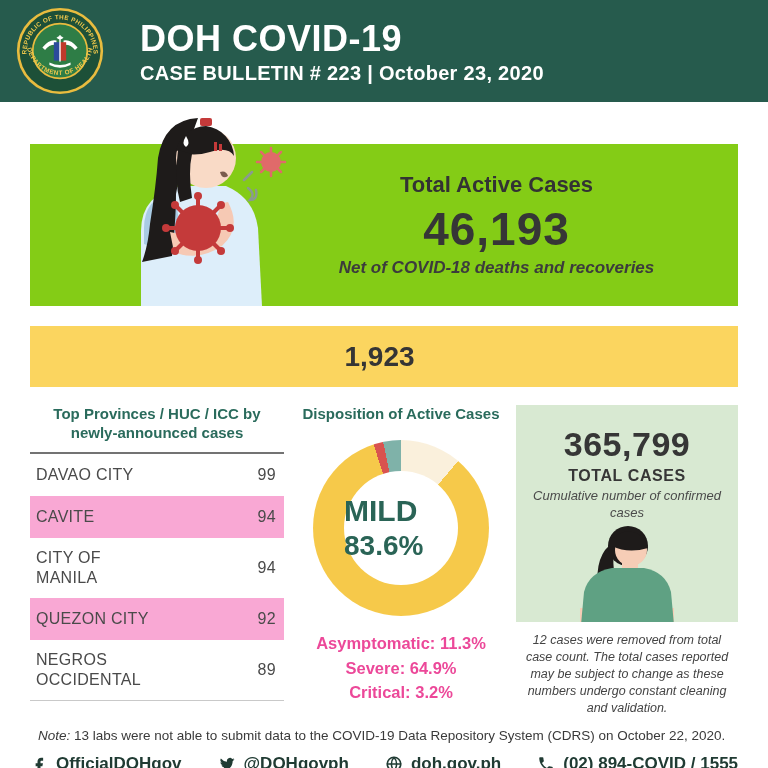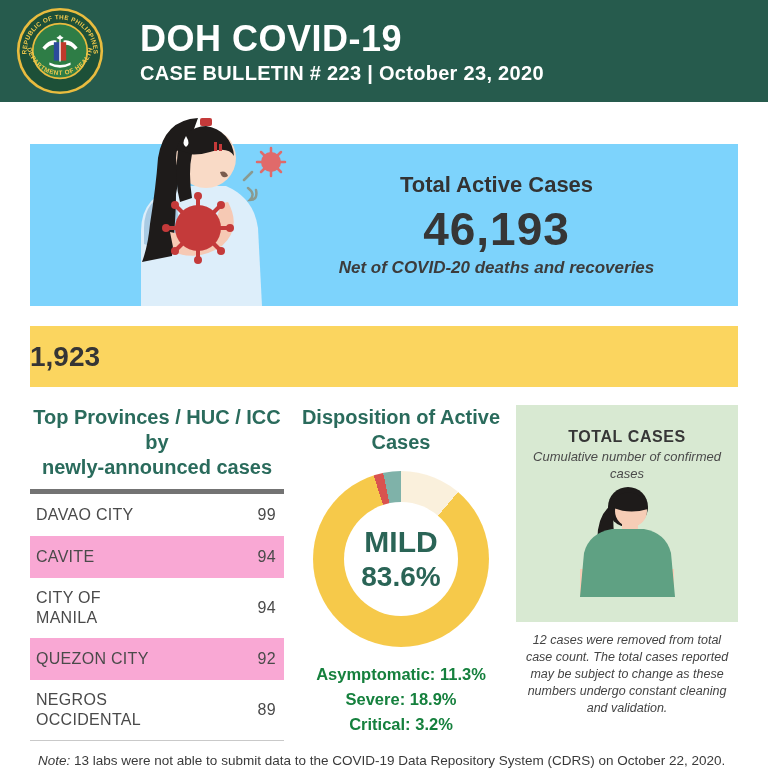--- a/index.html
+++ b/index.html
@@ -9,50 +9,50 @@
     background:#ffffff; color:#3a3a3a; overflow:hidden; position:relative;
   }
   
   .header { height:102px; background:#265b4d; display:flex; align-items:center; padding-left:16px; }
   .logo { width:88px; height:88px; flex:0 0 auto; }
   .header-text { margin-left:36px; color:#fff; }
   .header-title { font-size:36px; font-weight:bold; letter-spacing:.5px; }
   .header-sub { font-size:20px; font-weight:bold; margin-top:2px; letter-spacing:.3px; }
   
   .hero { position:relative; margin-top:42px; }
-  .hero-box { margin:0 30px; height:162px; background:#7dd3fc; display:flex; flex-direction:column;
+  .hero-box { margin:0 30px; height:162px; background:#84cc16; display:flex; flex-direction:column;
               justify-content:center; text-align:center; padding-left:225px; }
   .hero-label { font-size:22px; font-weight:bold; color:#333; }
   .hero-value { font-size:46px; font-weight:bold; color:#363636; margin:4px 8px 2px; letter-spacing:1px; }
   .hero-note { font-size:17px; font-weight:bold; font-style:italic; color:#3c3c3c; }
   .woman { position:absolute; left:86px; bottom:0; width:215px; height:200px; }
   
   .banner { margin:20px 30px 0; height:61px; background:#fbd55f; display:flex; align-items:center;
-            justify-content:space-between; font-size:28px; color:#353535; }
+            justify-content:center; font-size:28px; color:#353535; }
   .banner b { margin-right:9px; }
   
   .cols { display:flex; margin:18px 30px 0; }
   .col-left { width:262px; padding-right:8px; }
   .col-mid { width:218px; padding:0 4px; }
   .col-right { flex:1; padding-left:6px; }
-  .teal-title { color:#2a6b5c; font-weight:bold; font-size:20px; text-align:center; line-height:1.25; }
-  
-  .tbl { margin-top:9px; border-top:5px solid #737373; border-bottom:1px solid #c9c9c9; }
+  .teal-title { color:#2a6b5c; font-weight:bold; font-size:15px; text-align:center; line-height:1.25; }
+  
+  .tbl { margin-top:9px; border-top:2px solid #737373; border-bottom:1px solid #c9c9c9; }
   .trow { display:flex; justify-content:space-between; align-items:center; padding:10px 8px 10px 6px;
           font-size:16px; color:#4a4a4a; letter-spacing:.3px; min-height:42px; }
   .trow .pname { max-width:150px; line-height:1.25; }
   .row-green { background:#f9a8d4; }
   
   .donut { width:176px; height:176px; border-radius:50%; margin:16px auto 0; position:relative;
            background:#f6c94a; }
   .donut-hole { position:absolute; inset:31px; border-radius:50%; background:#fff; display:flex;
-                flex-direction:column; align-items:center; justify-content:center; }
+                flex-direction:column; justify-content:center; }
   .donut-hole .c1 { font-size:30px; font-weight:bold; color:#2a6456; }
   .donut-hole .c2 { font-size:28px; font-weight:bold; color:#2a6456; margin-top:2px; }
-  .stats { margin-top:15px; text-align:center; font-weight:bold; font-size:16.5px; color:#15803d; line-height:1.5; }
+  .stats { margin-top:15px; text-align:center; font-weight:bold; font-size:16.5px; color:#ec4899; line-height:1.5; }
   
   .total-box { background:#d8e9d2; text-align:center; padding:20px 8px 0; height:217px; overflow:hidden; }
   .total-value { font-size:34px; font-weight:bold; color:#363636; letter-spacing:.5px; }
   .total-label { font-size:16px; font-weight:bold; color:#363636; letter-spacing:.6px; margin-top:3px;text-align:center; }
   .total-sub { font-size:13px; font-style:italic; color:#4a4a4a; line-height:1.3; margin:3px auto 0; max-width:190px; }
   .person { display:block; margin:2px auto 0; width:152px; height:112px; }
   .total-note { margin-top:10px; font-size:12.5px; font-style:italic; text-align:center; color:#444;
                 line-height:1.35; padding:0 2px; }
   
   .footnote { margin:12px 30px 0 38px; font-size:13.5px; color:#3a3a3a; }
@@ -92,21 +92,21 @@
   <div class="header-text">
     <div class="header-title">DOH COVID-19</div>
     <div class="header-sub">CASE BULLETIN # 223 | October 23, 2020</div>
   </div>
 </div>
 
 <div class="hero">
   <div class="hero-box">
     <div class="hero-label">Total Active Cases</div>
     <div class="hero-value">46,193</div>
-    <div class="hero-note">Net of COVID-20 deaths and recoveries</div>
+    <div class="hero-note">Net of COVID-18 deaths and recoveries</div>
   </div>
   <svg class="woman" viewBox="0 0 215 200">
 
     <path d="M55 200 L55 125 Q55 88 95 80 L140 80 Q168 92 172 122 L176 200 Z" fill="#ddeefa"></path>
 
     <path d="M58 122 Q58 92 88 85 L96 132 Q70 145 58 138 Z" fill="#a9cbe4"></path>
 
     <path d="M112 12 Q78 14 72 52 Q70 80 64 118 Q62 140 56 156 L86 150 Q90 112 90 88 L96 56 Z" fill="#1e1b1a"></path>
 
     <circle cx="120" cy="52" r="30" fill="#f9dac6"></circle>
@@ -193,27 +193,28 @@
   <div class="col-mid">
     <div class="teal-title">Disposition of Active Cases</div>
     <div class="donut" style="background: conic-gradient(from -18.2deg, rgb(217, 83, 79) 0deg, rgb(217, 83, 79) 6.48deg, rgb(127, 178, 169) 6.48deg, rgb(127, 178, 169) 18deg, rgb(250, 240, 220) 18deg, rgb(250, 240, 220) 58.68deg, rgb(246, 201, 74) 58.68deg, rgb(246, 201, 74) 359.64deg);">
       <div class="donut-hole">
         <div class="c1">MILD</div>
         <div class="c2">83.6%</div>
       </div>
     </div>
     <div class="stats">
       <div>Asymptomatic: 11.3%</div>
-      <div>Severe: 18.9%</div>
+      <div>Severe: 64.9%</div>
       <div>Critical: 3.2%</div>
     </div>
   </div>
 
   <div class="col-right">
     <div class="total-box">
+      <div class="total-value">365,799</div>
       <div class="total-label">TOTAL CASES</div>
       <div class="total-sub">Cumulative number of confirmed cases</div>
       <svg class="person" viewBox="0 0 150 112">
         <path d="M62 18 q-20 12 -16 48 q2 14 -7 26 l16 0 q9 -22 7 -44 q-2 -20 2 -28 z" fill="#1e1b1a"></path>
         <circle cx="76" cy="22" r="20" fill="#1e1b1a"></circle>
         <circle cx="79" cy="26" r="16" fill="#f6cdb6"></circle>
         <path d="M60 16 a20 20 0 0 1 36 8 q-20 6 -36 -2 z" fill="#1e1b1a"></path>
         <rect x="70" y="36" width="16" height="12" fill="#f6cdb6"></rect>
         <rect x="28" y="84" width="11" height="28" fill="#f6cdb6"></rect>
         <rect x="111" y="84" width="11" height="28" fill="#f6cdb6"></rect>

